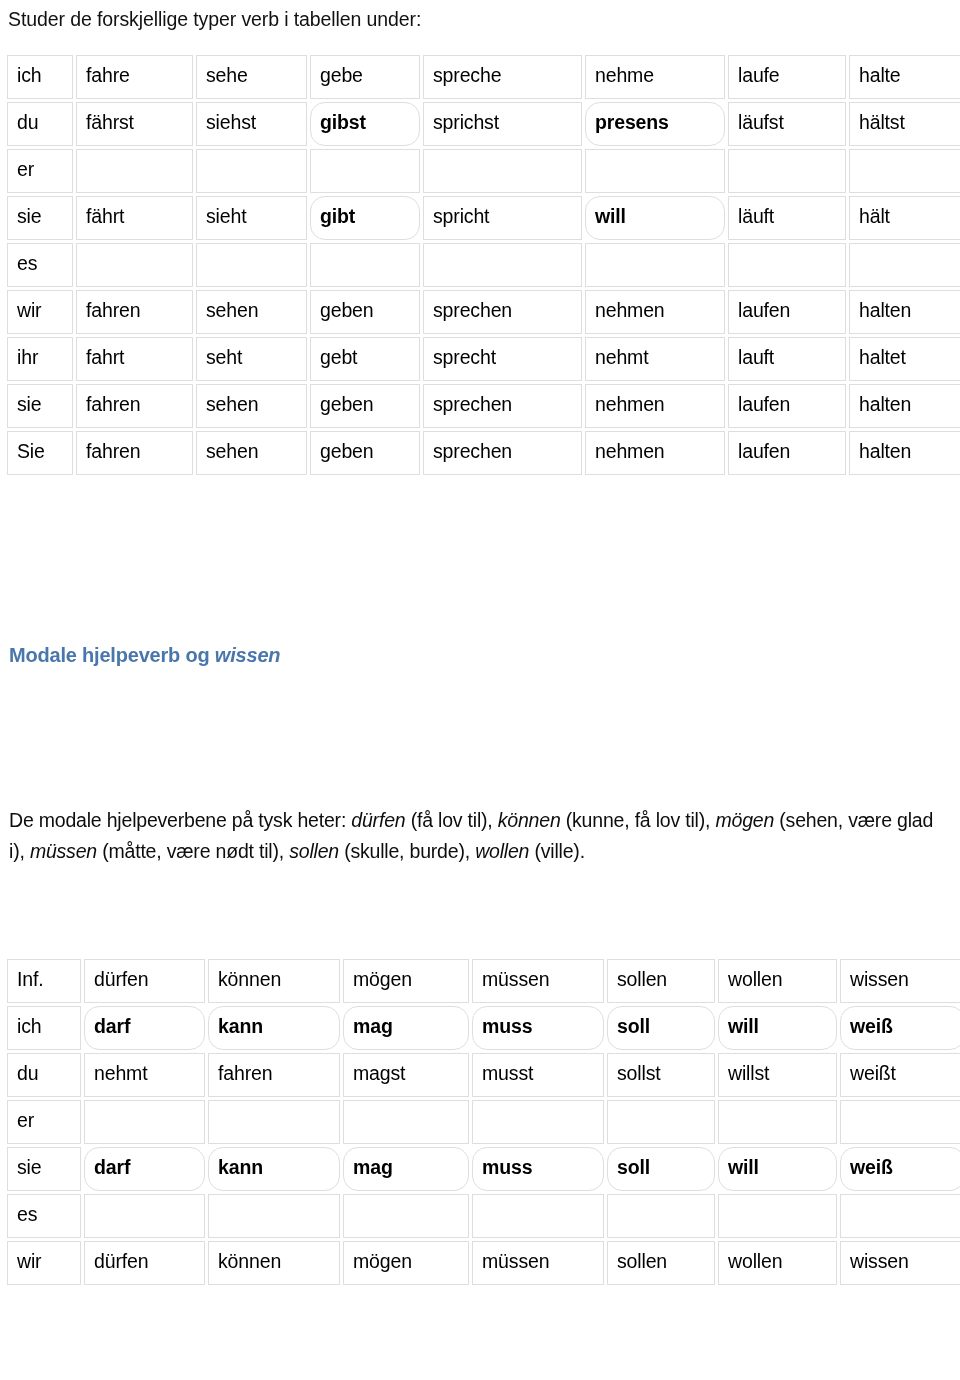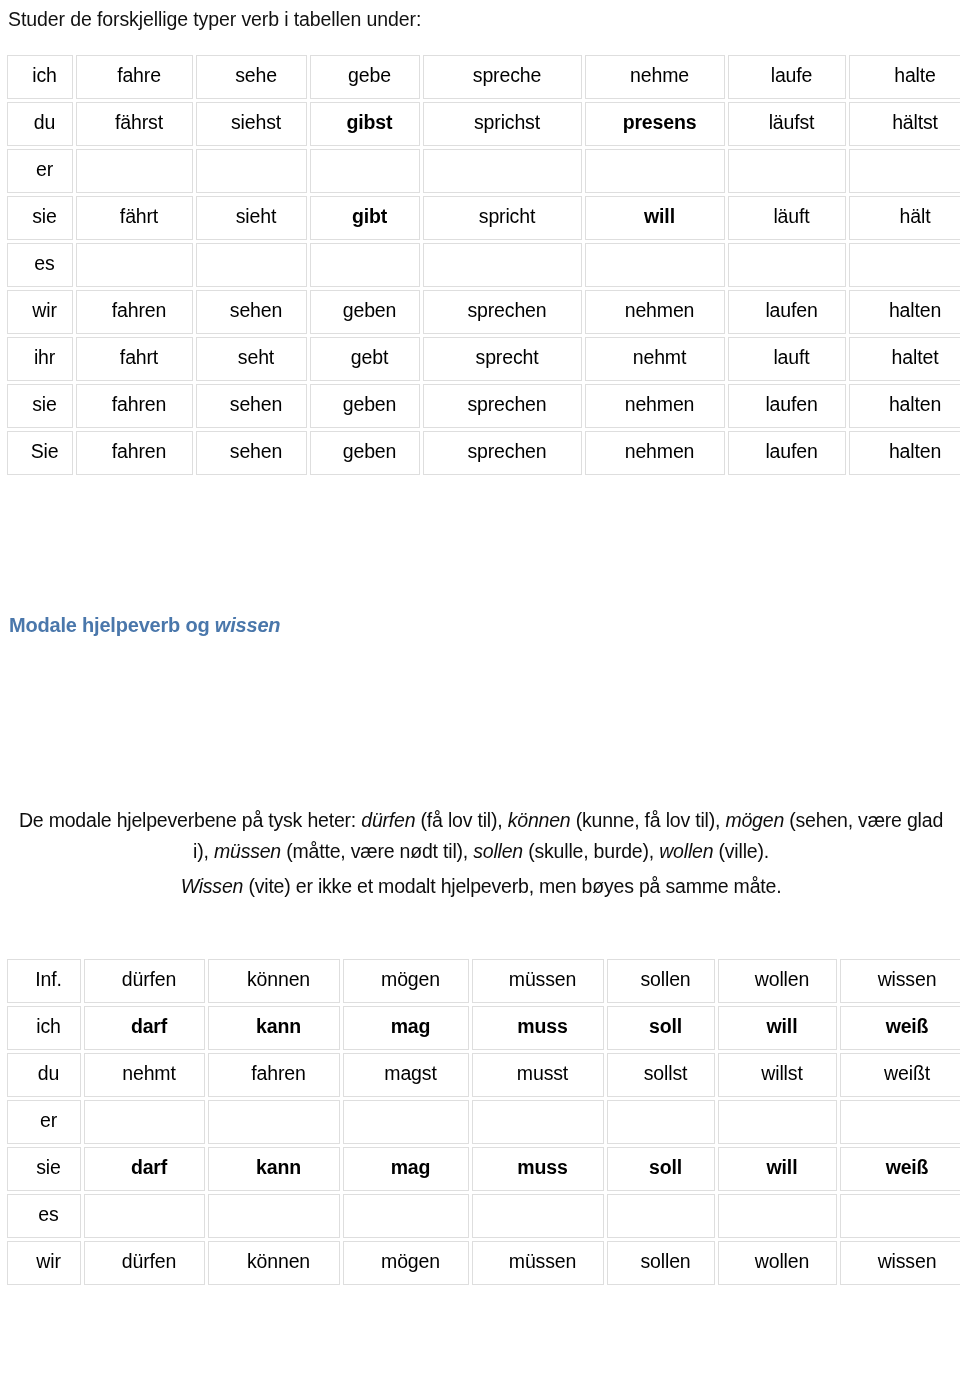--- a/index.html
+++ b/index.html
@@ -14,21 +14,20 @@
     font-family: "Liberation Sans", sans-serif;
     color: #000000;
     -webkit-font-smoothing: antialiased;
   }
   .page {
     position: relative;
     width: 960px;
     height: 1380px;
     box-sizing: border-box;
     padding: 0;
-    text-align: center;
   }
 
   
   .intro {
     position: absolute;
     left: 8px;
     top: 6px;
     font-size: 19.5px;
     line-height: 26px;
     color: #111111;
@@ -48,21 +47,21 @@
   .conj-table td {
     border: 1px solid #dedede;
     padding: 7px 0 7px 9px;
     vertical-align: top;
     height: 44px;
     box-sizing: border-box;
     white-space: nowrap;
     overflow: hidden;
     letter-spacing: -0.15px;
   }
-  .conj-table td.b { font-weight: bold; }
+  .conj-table td.b { font-weight: bold; border-radius: 15px; }
   .conj-table td.empty { }
 
   
   #table-verbs { left: 4px; top: 52px; width: 952px; }
   #table-verbs col.c0 { width: 66px; }
   #table-verbs col.c1 { width: 117px; }
   #table-verbs col.c2 { width: 111px; }
   #table-verbs col.c3 { width: 110px; }
   #table-verbs col.c4 { width: 159px; }
   #table-verbs col.c5 { width: 140px; }
@@ -77,21 +76,21 @@
   #table-modals col.c3 { width: 126px; }
   #table-modals col.c4 { width: 132px; }
   #table-modals col.c5 { width: 108px; }
   #table-modals col.c6 { width: 119px; }
   #table-modals col.c7 { width: 125px; }
 
   
   .section-heading {
     position: absolute;
     left: 9px;
-    top: 612px;
+    top: 642px;
     font-size: 20px;
     font-weight: bold;
     color: #4a77ab;
     line-height: 26px;
     letter-spacing: -0.2px;
   }
   .section-heading i { font-style: italic; }
 
   .para {
     position: absolute;
@@ -224,23 +223,20 @@
 
   <div class="section-heading">
     <span>Modale hjelpeverb og </span><i>wissen</i>
   </div>
 
 
   <div class="para" id="para-list">
     <span>De modale hjelpeverbene på tysk heter: </span><i>dürfen</i><span> (få lov til), </span><i>können</i><span> (kunne, få lov til), </span><i>mögen</i><span> (sehen, være glad i), </span><i>müssen</i><span> (måtte, være nødt til), </span><i>sollen</i><span> (skulle, burde), </span><i>wollen</i><span> (ville).</span>
   </div>
 
-  <div class="para" id="para-wissen">
-    <i>Wissen</i><span> (vite) er ikke et modalt hjelpeverb, men bøyes på samme måte.</span>
-  </div>
 
 
   <table class="conj-table" id="table-modals">
     <colgroup>
       <col class="c0">
         <col class="c1">
         <col class="c2">
         <col class="c3">
       <col class="c4">
         <col class="c5">

